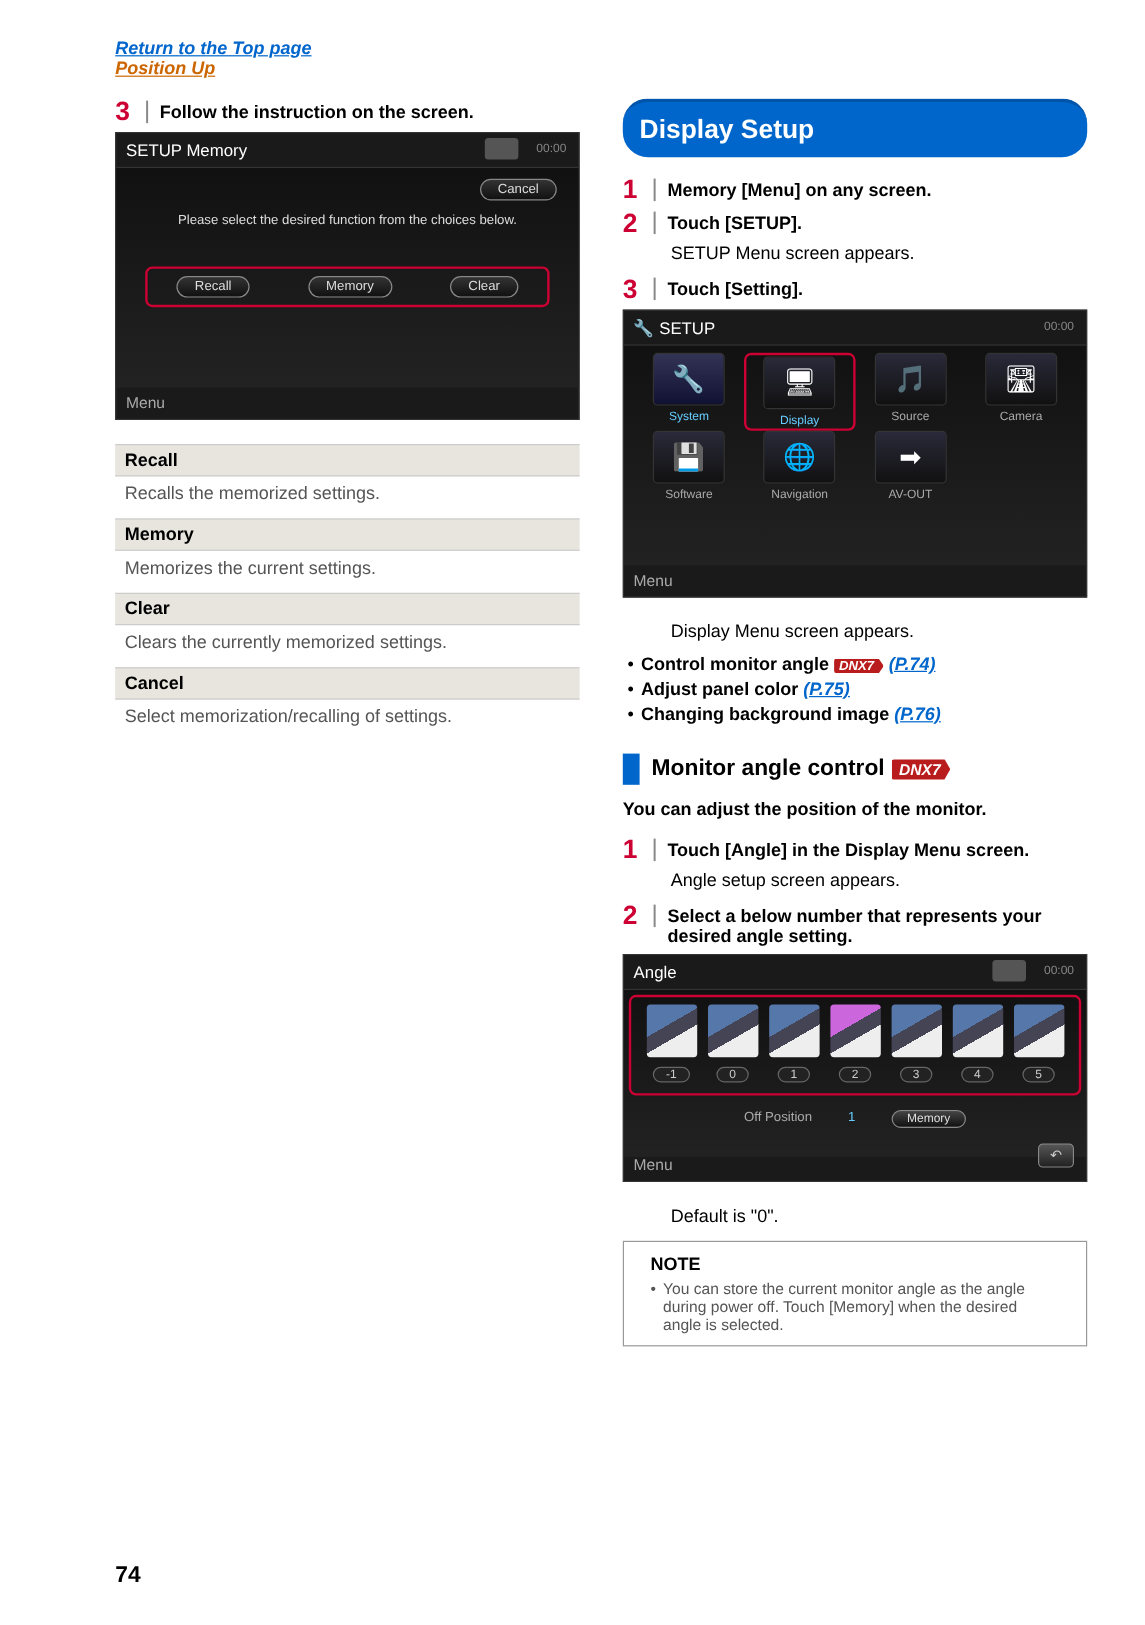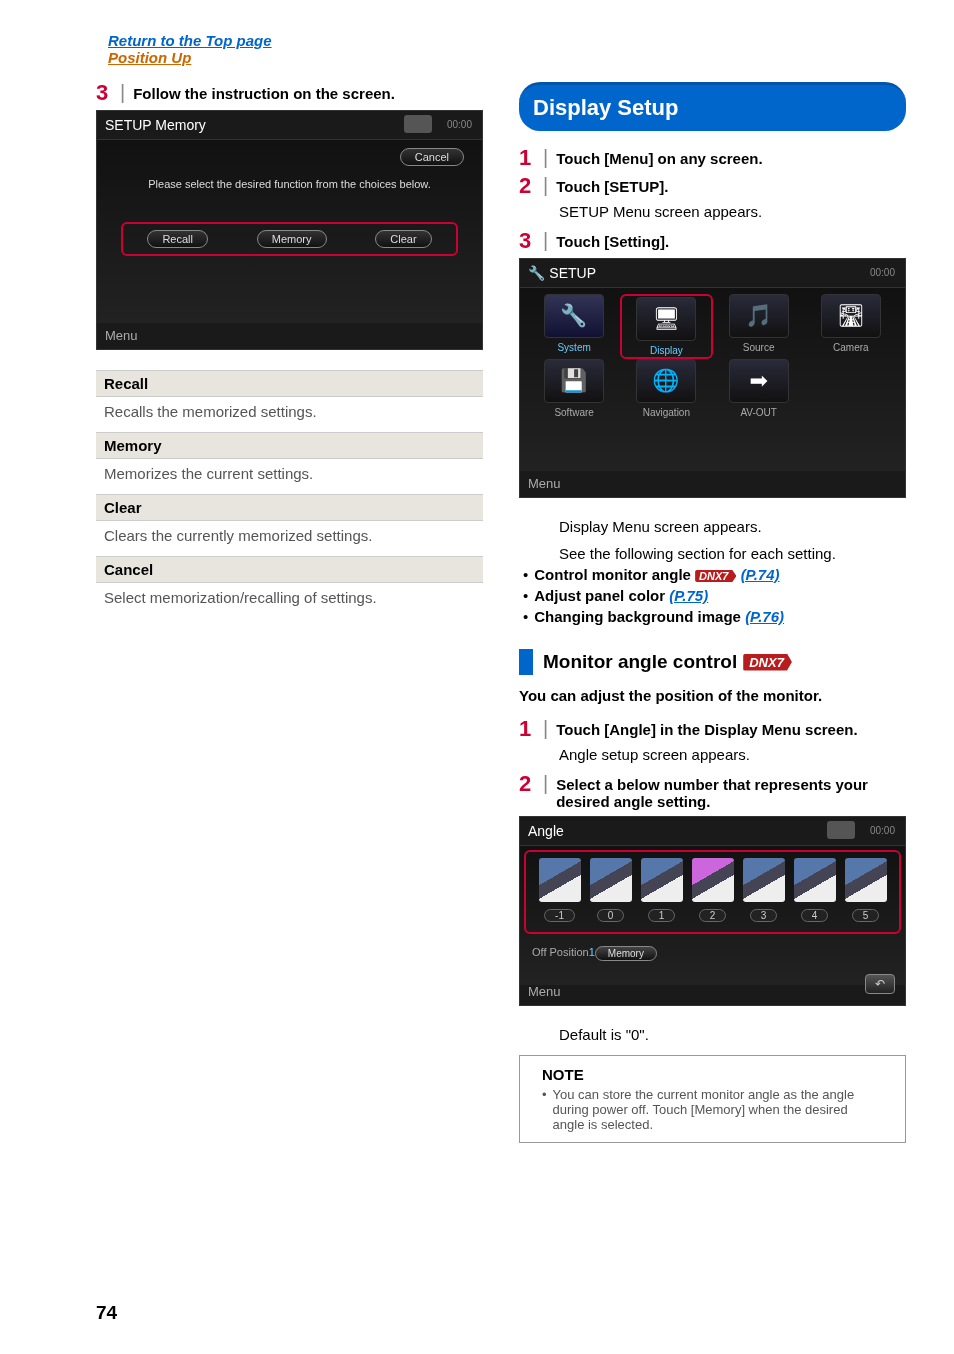--- a/index.html
+++ b/index.html
@@ -1,18 +1,18 @@
 <!DOCTYPE html>
 <html><head>
   <meta charset="utf-8">
   <style>
     * { margin: 0; padding: 0; box-sizing: border-box; }
     body { font-family: -apple-system, "Helvetica Neue", Arial, sans-serif; width: 954px; height: 1354px; background: #fff; position: relative; font-size: 14px; color: #000; }
     .header { padding: 32px 0 0 96px; }
-    .header a { display: block; font-weight: bold; font-style: italic; font-size: 15px; margin-left: 12px; }
+    .header a { display: block; font-weight: bold; font-style: italic; font-size: 15px; }
     .header .top-link { color: #0066cc; text-decoration: underline; }
     .header .section-link { color: #cc6600; text-decoration: underline; }
     .columns { display: flex; padding: 16px 48px 0 96px; gap: 36px; }
     .col { flex: 1; }
     .step-line { display: flex; align-items: flex-start; gap: 8px; margin-bottom: 6px; }
     .step-num { color: #cc0033; font-weight: bold; font-size: 22px; line-height: 1; min-width: 16px; }
     .step-bar { color: #888; font-size: 20px; line-height: 1; }
     .step-text { font-weight: bold; font-size: 15px; padding-top: 3px; }
     .step-sub { font-size: 15px; margin-left: 40px; margin-bottom: 10px; }
     .screenshot { width: 100%; height: 240px; background: #1a1a1a; border: 1px solid #333; position: relative; margin-bottom: 20px; color: #fff; }
@@ -47,21 +47,21 @@
     .setup-icon { width: 60px; height: 44px; background: linear-gradient(#2a2a3a, #111); margin: 0 auto 4px; border-radius: 4px; border: 1px solid #333; display: flex; align-items: center; justify-content: center; font-size: 22px; }
     .setup-icon.wrench { background: linear-gradient(#335, #113); }
     .setup-label { font-size: 10px; color: #aaa; }
     .setup-label.highlight { color: #6cf; }
     .setup-display-red { border: 2px solid #cc0033; border-radius: 6px; padding: 1px; }
     .angle-row { display: flex; justify-content: space-around; position: absolute; top: 12px; left: 8px; right: 8px; }
     .angle-item { width: 42px; text-align: center; }
     .angle-icon { width: 42px; height: 44px; background: linear-gradient(150deg, #5577aa 40%, #445 40%, #445 60%, #eee 60%); border-radius: 3px; margin-bottom: 4px; }
     .angle-icon.sel { background: linear-gradient(150deg, #cc66dd 40%, #445 40%, #445 60%, #eee 60%); }
     .angle-num { display: inline-block; border: 1px solid #666; border-radius: 8px; padding: 0 10px; font-size: 10px; color: #ccc; background: #222; }
-    .angle-bottom { position: absolute; top: 100px; left: 12px; right: 12px; display: flex; justify-content: flex-start; font-size: 11px; color: #aaa; }
+    .angle-bottom { position: absolute; top: 100px; left: 12px; right: 12px; display: flex; justify-content: center; font-size: 11px; color: #aaa; gap: 30px; }
     .angle-memory { border: 1px solid #888; border-radius: 10px; padding: 1px 12px; font-size: 10px; color: #ddd; background: linear-gradient(#444,#111); }
     .angle-back { position: absolute; right: 10px; top: 128px; width: 30px; height: 20px; border: 1px solid #888; border-radius: 4px; background: linear-gradient(#555,#222); display:flex; align-items:center; justify-content:center; color:#ccc; font-size:12px; }
     .default { font-size: 15px; margin-left: 40px; margin-top: 6px; }
   </style>
 </head>
 <body>
 
 <div class="header">
   <a class="top-link">Return to the Top page</a>
   <a class="section-link">Position Up</a>
@@ -103,21 +103,21 @@
     <div class="label-box">Cancel</div>
     <div class="label-desc">Select memorization/recalling of settings.</div>
   </div>
 
   <div class="col">
     <div class="section-title">Display Setup</div>
 
     <div class="step-line">
       <span class="step-num">1</span>
       <span class="step-bar">|</span>
-      <span class="step-text">Touch [Menu] on any screen.</span>
+      <span class="step-text">Memory [Menu] on any screen.</span>
     </div>
     <div class="step-line">
       <span class="step-num">2</span>
       <span class="step-bar">|</span>
       <span class="step-text">Touch [SETUP].</span>
     </div>
     <div class="step-sub">SETUP Menu screen appears.</div>
     <div class="step-line">
       <span class="step-num">3</span>
       <span class="step-bar">|</span>
@@ -156,21 +156,20 @@
           <div class="setup-cell">
             <div class="setup-icon">➡</div>
             <div class="setup-label">AV-OUT</div>
           </div>
         </div>
       </div>
       <div class="ss-menu">Menu</div>
     </div>
 
     <div class="step-sub">Display Menu screen appears.</div>
-    <div class="step-sub" style="margin-bottom:4px;">See the following section for each setting.</div>
 
     <div class="bullet">
       <span class="dot">•</span>
       <span>
         <span class="b-text">Control monitor angle</span>
         <span class="dnx7-badge dnx7-badge-sm">DNX7</span>
         <a class="link">(P.74)</a>
       </span>
     </div>
     <div class="bullet">

